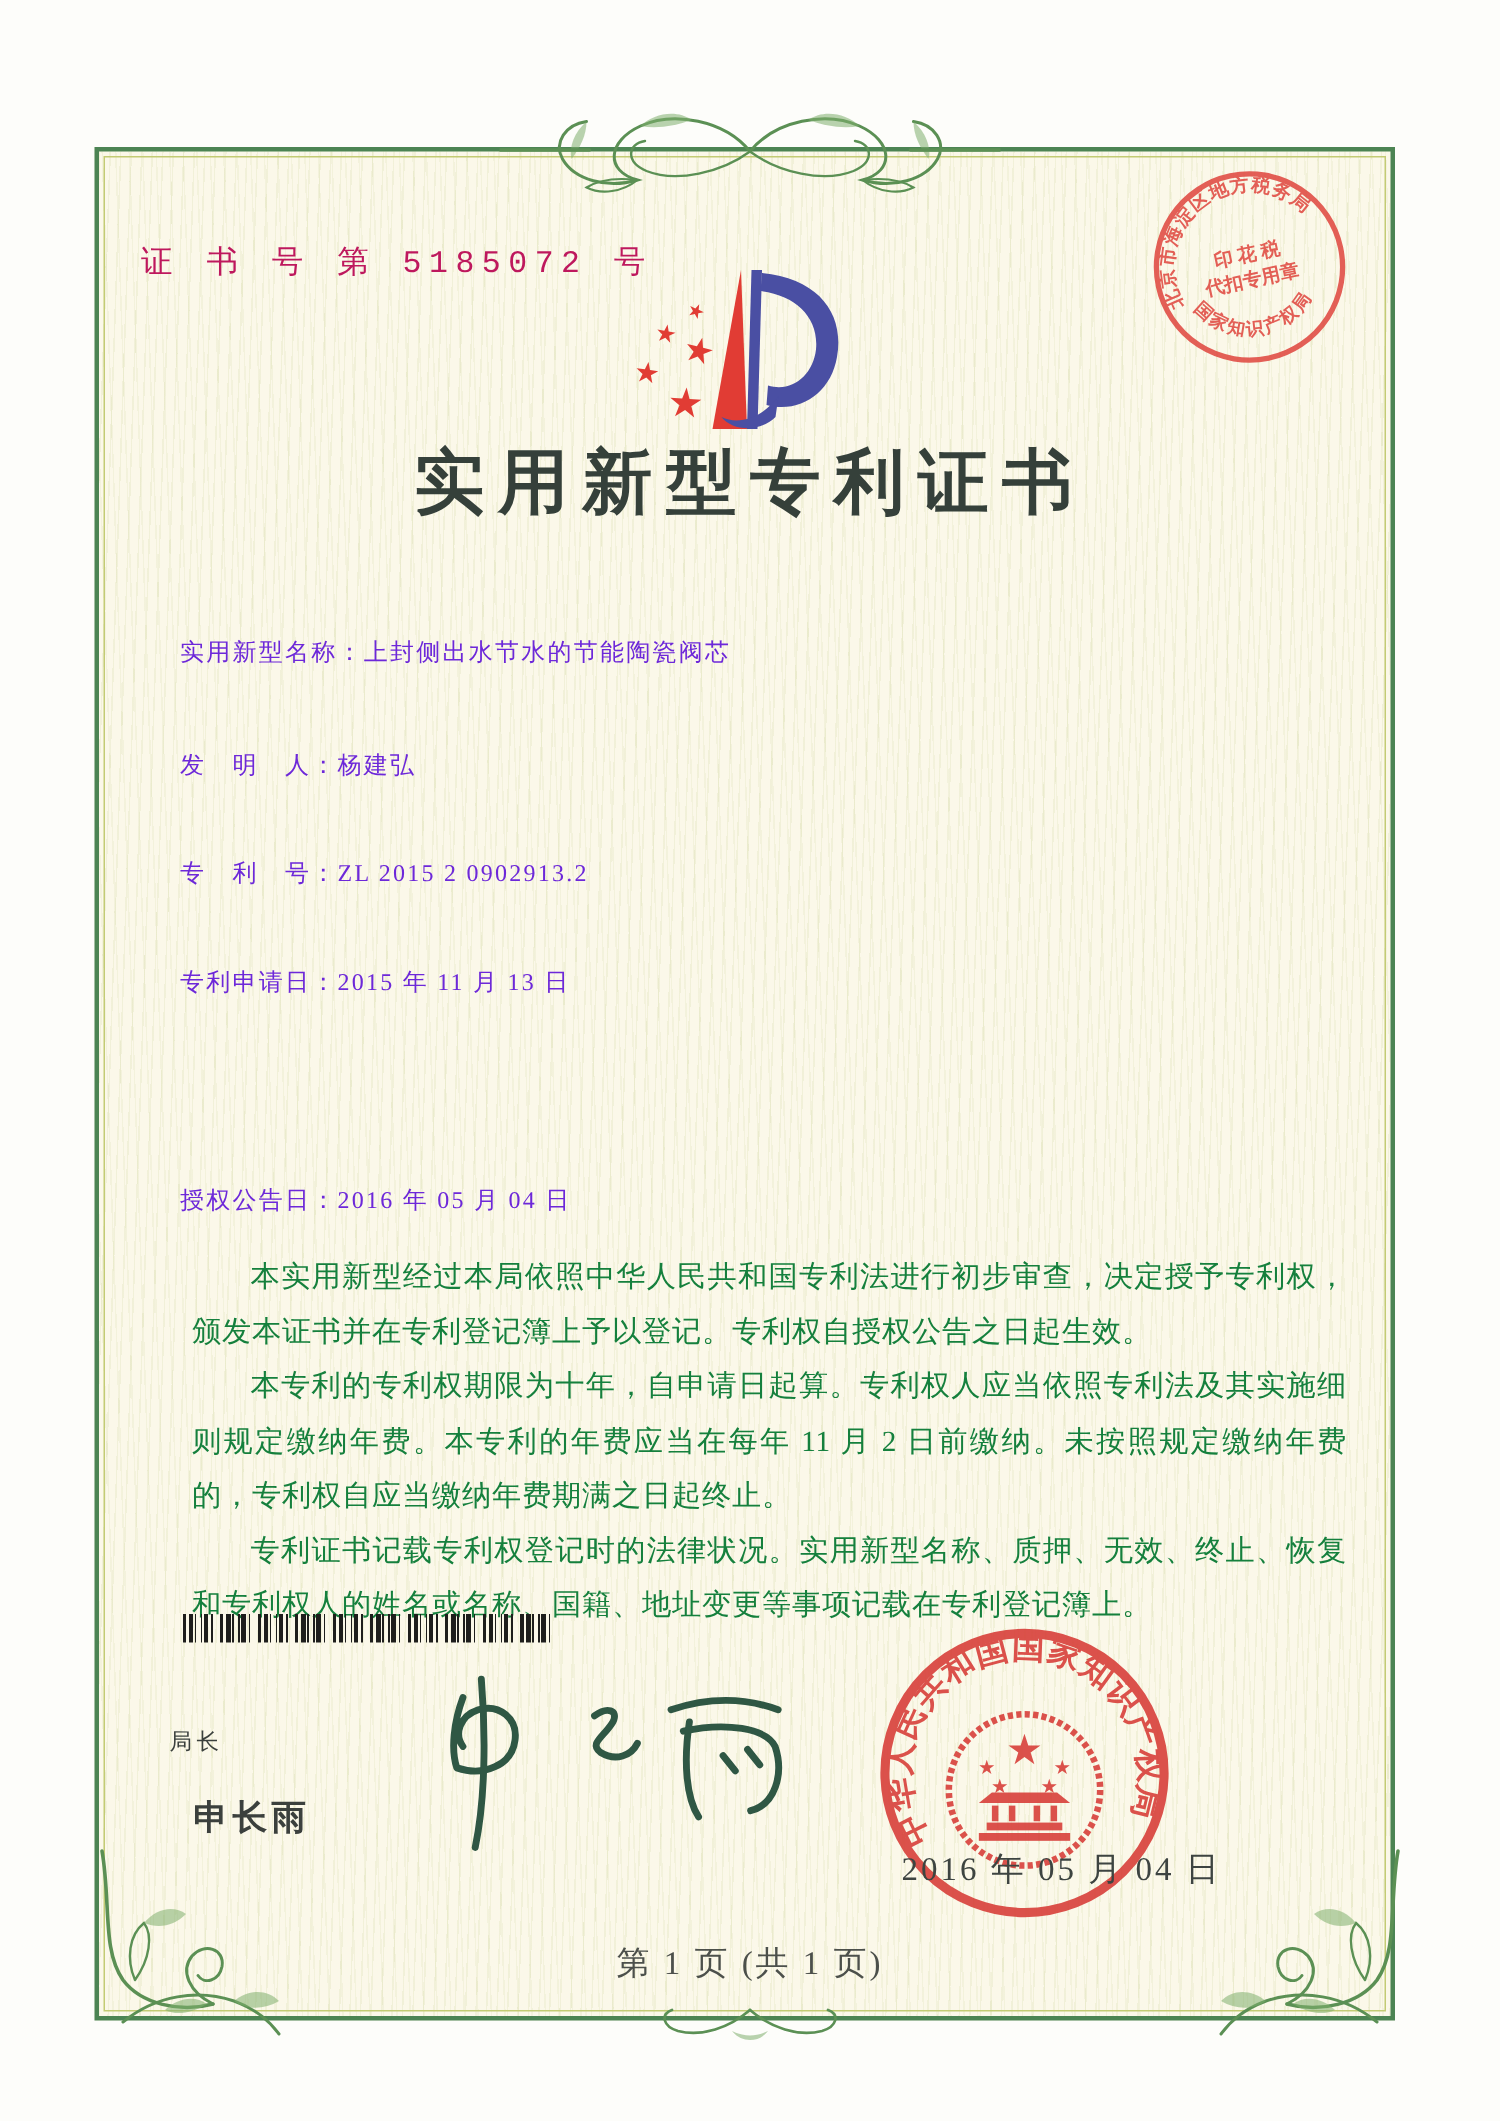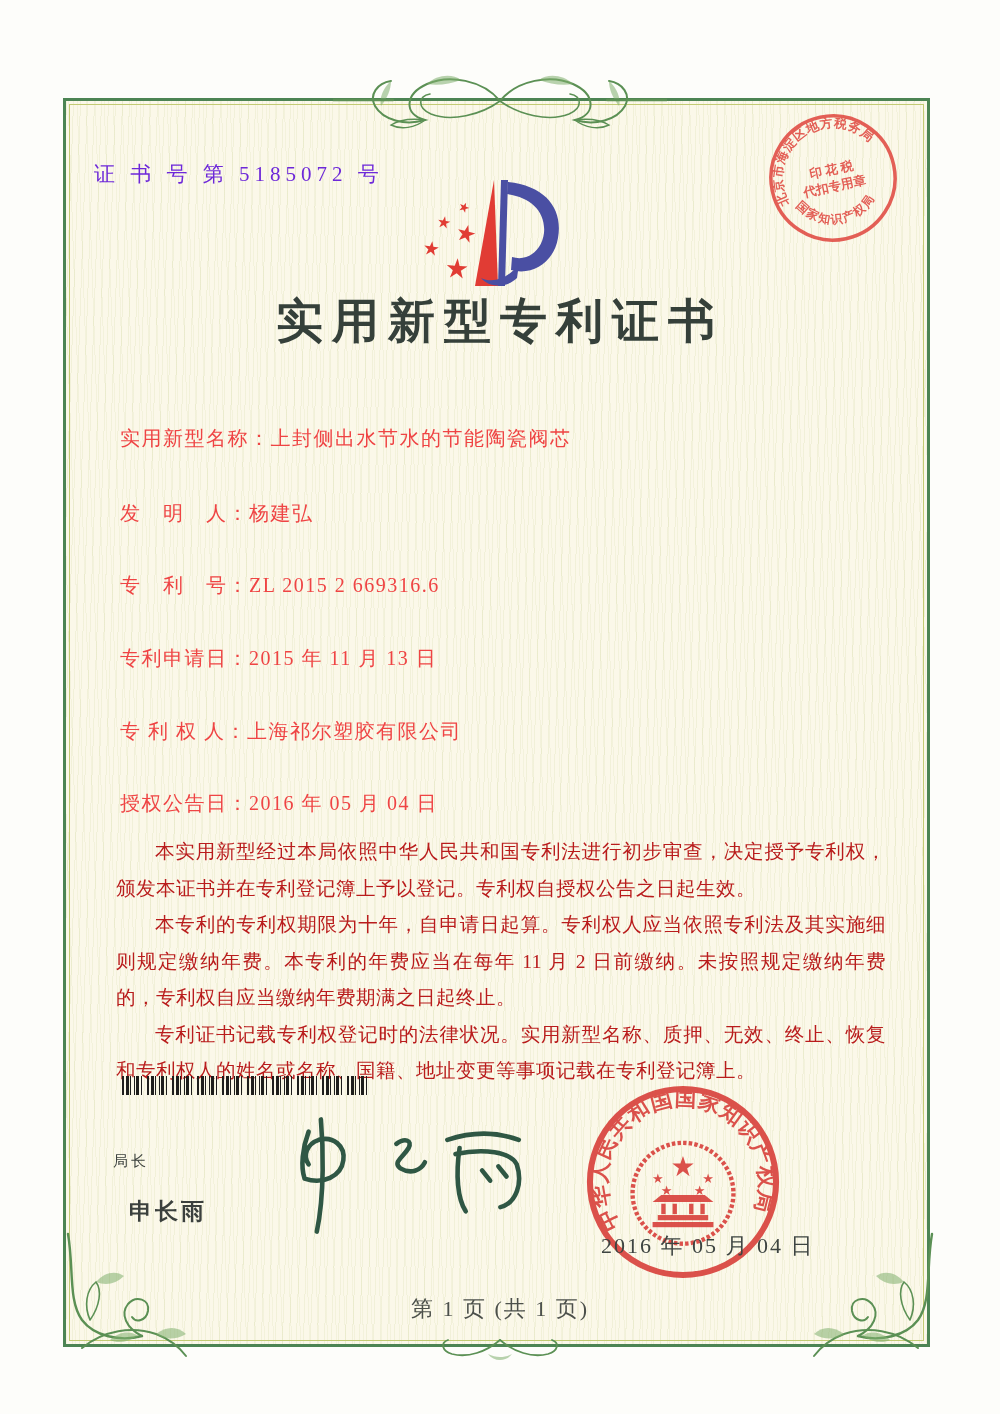--- a/index.html
+++ b/index.html
@@ -20,38 +20,38 @@
   .frame::after{content:"";position:absolute;inset:3px;border:1px solid #c3cb74;pointer-events:none;}
   .ornament{position:absolute;z-index:3;}
   .ornament svg{display:block;}
   .orn-top{left:333px;top:70px;}
   .orn-bl{left:60px;top:1228px;}
   .orn-br{left:810px;top:1228px;transform:scaleX(-1);}
   .orn-bc{left:428px;top:1336px;}
   
   .cert-no{
     position:absolute;left:94px;top:160px;z-index:4;
-    font-size:21px;letter-spacing:5px;color:#6d28d9;
+    font-size:21px;letter-spacing:5px;color:#be185d;font-family:Liberation Mono, monospace;
   }
   .logo{position:absolute;left:395px;top:156px;z-index:4;}
   .logo .star{font-family:"DejaVu Sans",sans-serif;fill:#e13c34;}
   .tax-stamp{position:absolute;left:766px;top:111px;width:134px;height:134px;z-index:5;opacity:.88;}
   .tax-stamp svg{width:134px;height:134px;}
   .tax-stamp text{fill:#e04a42;font-weight:bold;}
   .title{
     position:absolute;left:0;top:290px;width:100%;margin:0;z-index:4;
     text-align:center;font-size:47px;font-weight:700;letter-spacing:9px;color:#35403a;
   }
   
-  .field{position:absolute;left:120px;z-index:4;font-size:20px;color:#ef4444;letter-spacing:1.5px;white-space:nowrap;}
+  .field{position:absolute;left:120px;z-index:4;font-size:16px;color:#6d28d9;letter-spacing:1.5px;white-space:nowrap;}
   .f0{top:425px}.f1{top:500px}.f2{top:572px}.f3{top:645px}.f4{top:718px}.f5{top:790px}
   
   .paras{
-    position:absolute;left:116px;top:834px;width:770px;z-index:4;
-    font-size:19.5px;line-height:36.5px;color:#b91c1c;text-align:justify;letter-spacing:.5px;
+    position:absolute;left:128px;top:834px;width:770px;z-index:4;
+    font-size:19.5px;line-height:36.5px;color:#15803d;text-align:justify;letter-spacing:.5px;
   }
   .paras p{margin:0;text-indent:2em;}
   
   .barcode{
     position:absolute;left:122px;top:1076px;width:248px;height:19px;z-index:4;
     background:repeating-linear-gradient(90deg,
       #1e1e1c 0 2px,rgba(0,0,0,0) 2px 4px,
       #1e1e1c 4px 7px,rgba(0,0,0,0) 7px 8px,
       #1e1e1c 8px 9px,rgba(0,0,0,0) 9px 12px,
       #1e1e1c 12px 13px,rgba(0,0,0,0) 13px 14px,
@@ -160,23 +160,22 @@
         <text x="95" y="89" font-size="18" text-anchor="middle">印 花 税</text>
         <text x="95" y="113" font-size="18" text-anchor="middle">代扣专用章</text>
       </g>
     </svg>
   </div>
 
   <h1 class="title">实用新型专利证书</h1>
 
   <div class="field f0"><span>实用新型名称：</span><span>上封侧出水节水的节能陶瓷阀芯</span></div>
   <div class="field f1"><span>发　明　人：</span><span>杨建弘</span></div>
-  <div class="field f2"><span>专　利　号：</span><span>ZL 2015 2 669316.6</span></div>
+  <div class="field f2"><span>专　利　号：</span><span>ZL 2015 2 0902913.2</span></div>
   <div class="field f3"><span>专利申请日：</span><span>2015 年 11 月 13 日</span></div>
-  <div class="field f4"><span>专 利 权 人：</span><span>上海祁尔塑胶有限公司</span></div>
   <div class="field f5"><span>授权公告日：</span><span>2016 年 05 月 04 日</span></div>
 
   <div class="paras">
     <p>本实用新型经过本局依照中华人民共和国专利法进行初步审查，决定授予专利权，颁发本证书并在专利登记簿上予以登记。专利权自授权公告之日起生效。</p>
     <p>本专利的专利权期限为十年，自申请日起算。专利权人应当依照专利法及其实施细则规定缴纳年费。本专利的年费应当在每年 11 月 2 日前缴纳。未按照规定缴纳年费的，专利权自应当缴纳年费期满之日起终止。</p>
     <p>专利证书记载专利权登记时的法律状况。实用新型名称、质押、无效、终止、恢复和专利权人的姓名或名称、国籍、地址变更等事项记载在专利登记簿上。</p>
   </div>
 
   <div class="barcode"></div>
 

